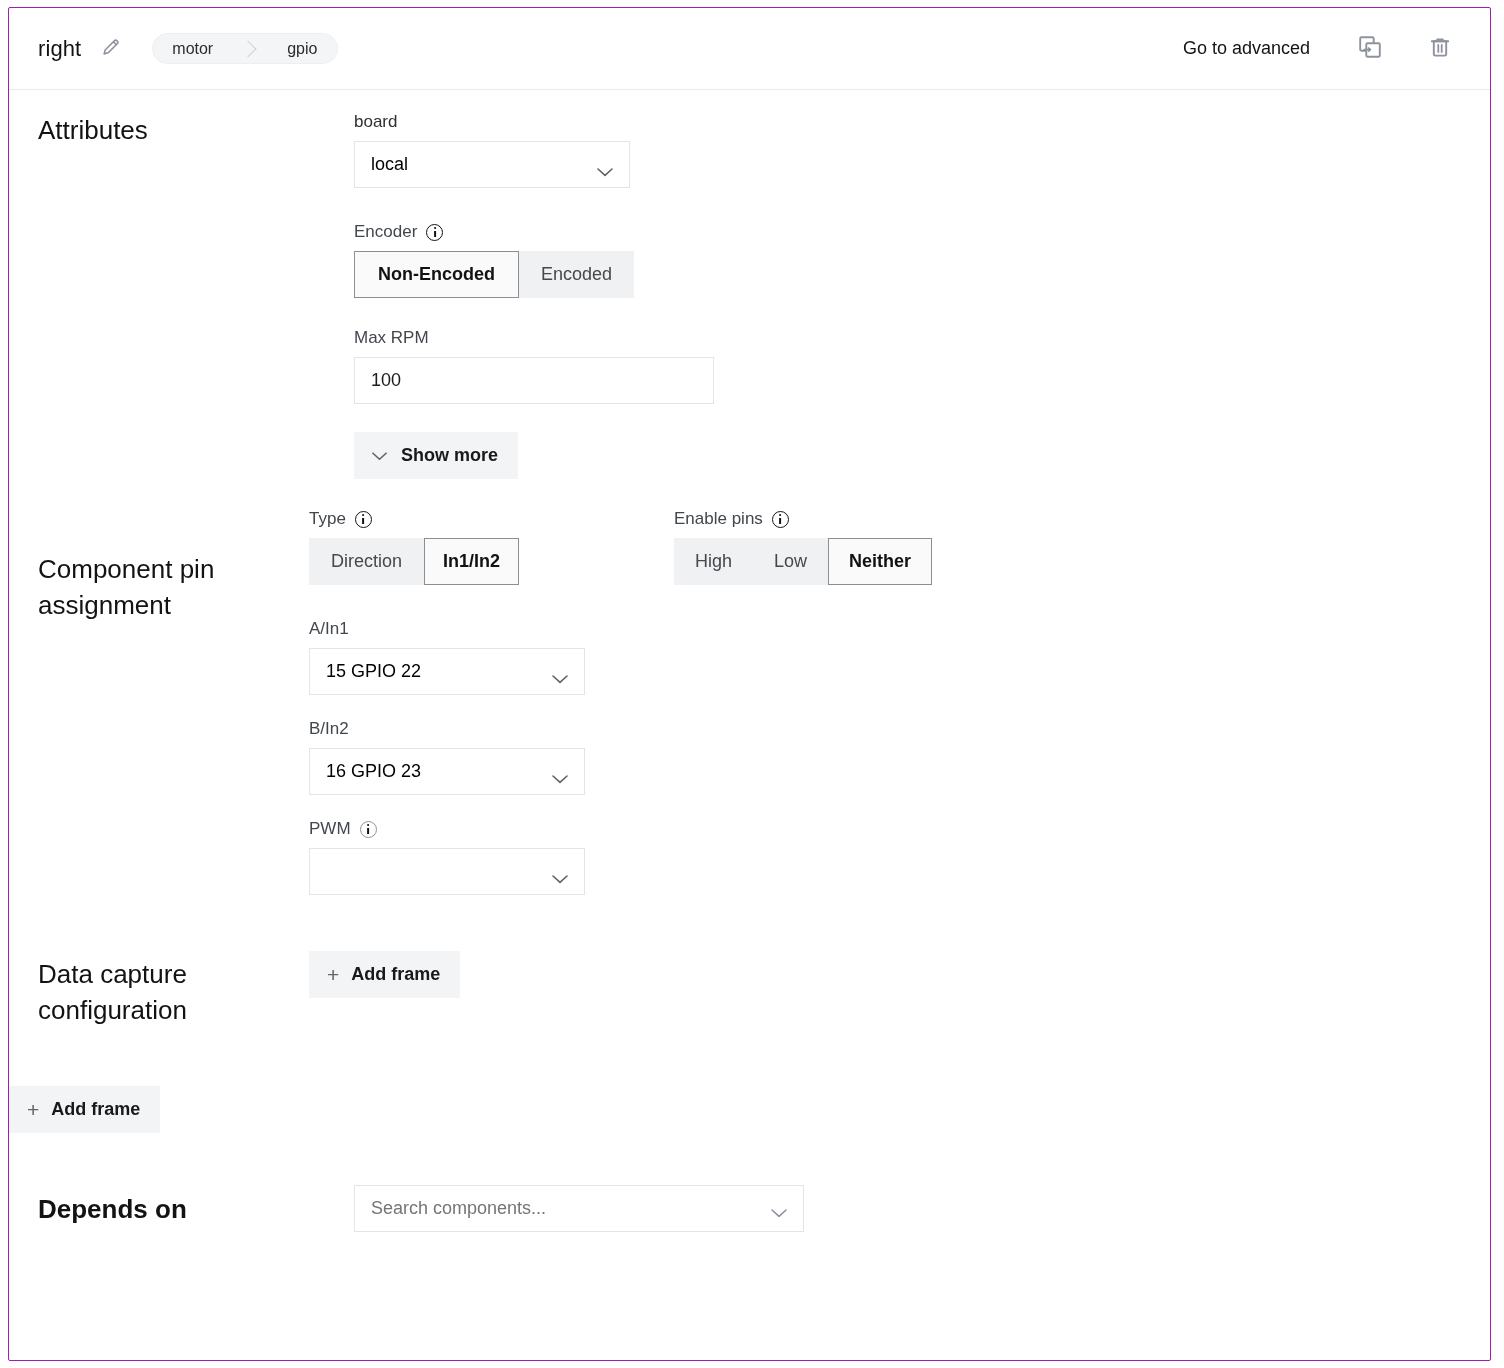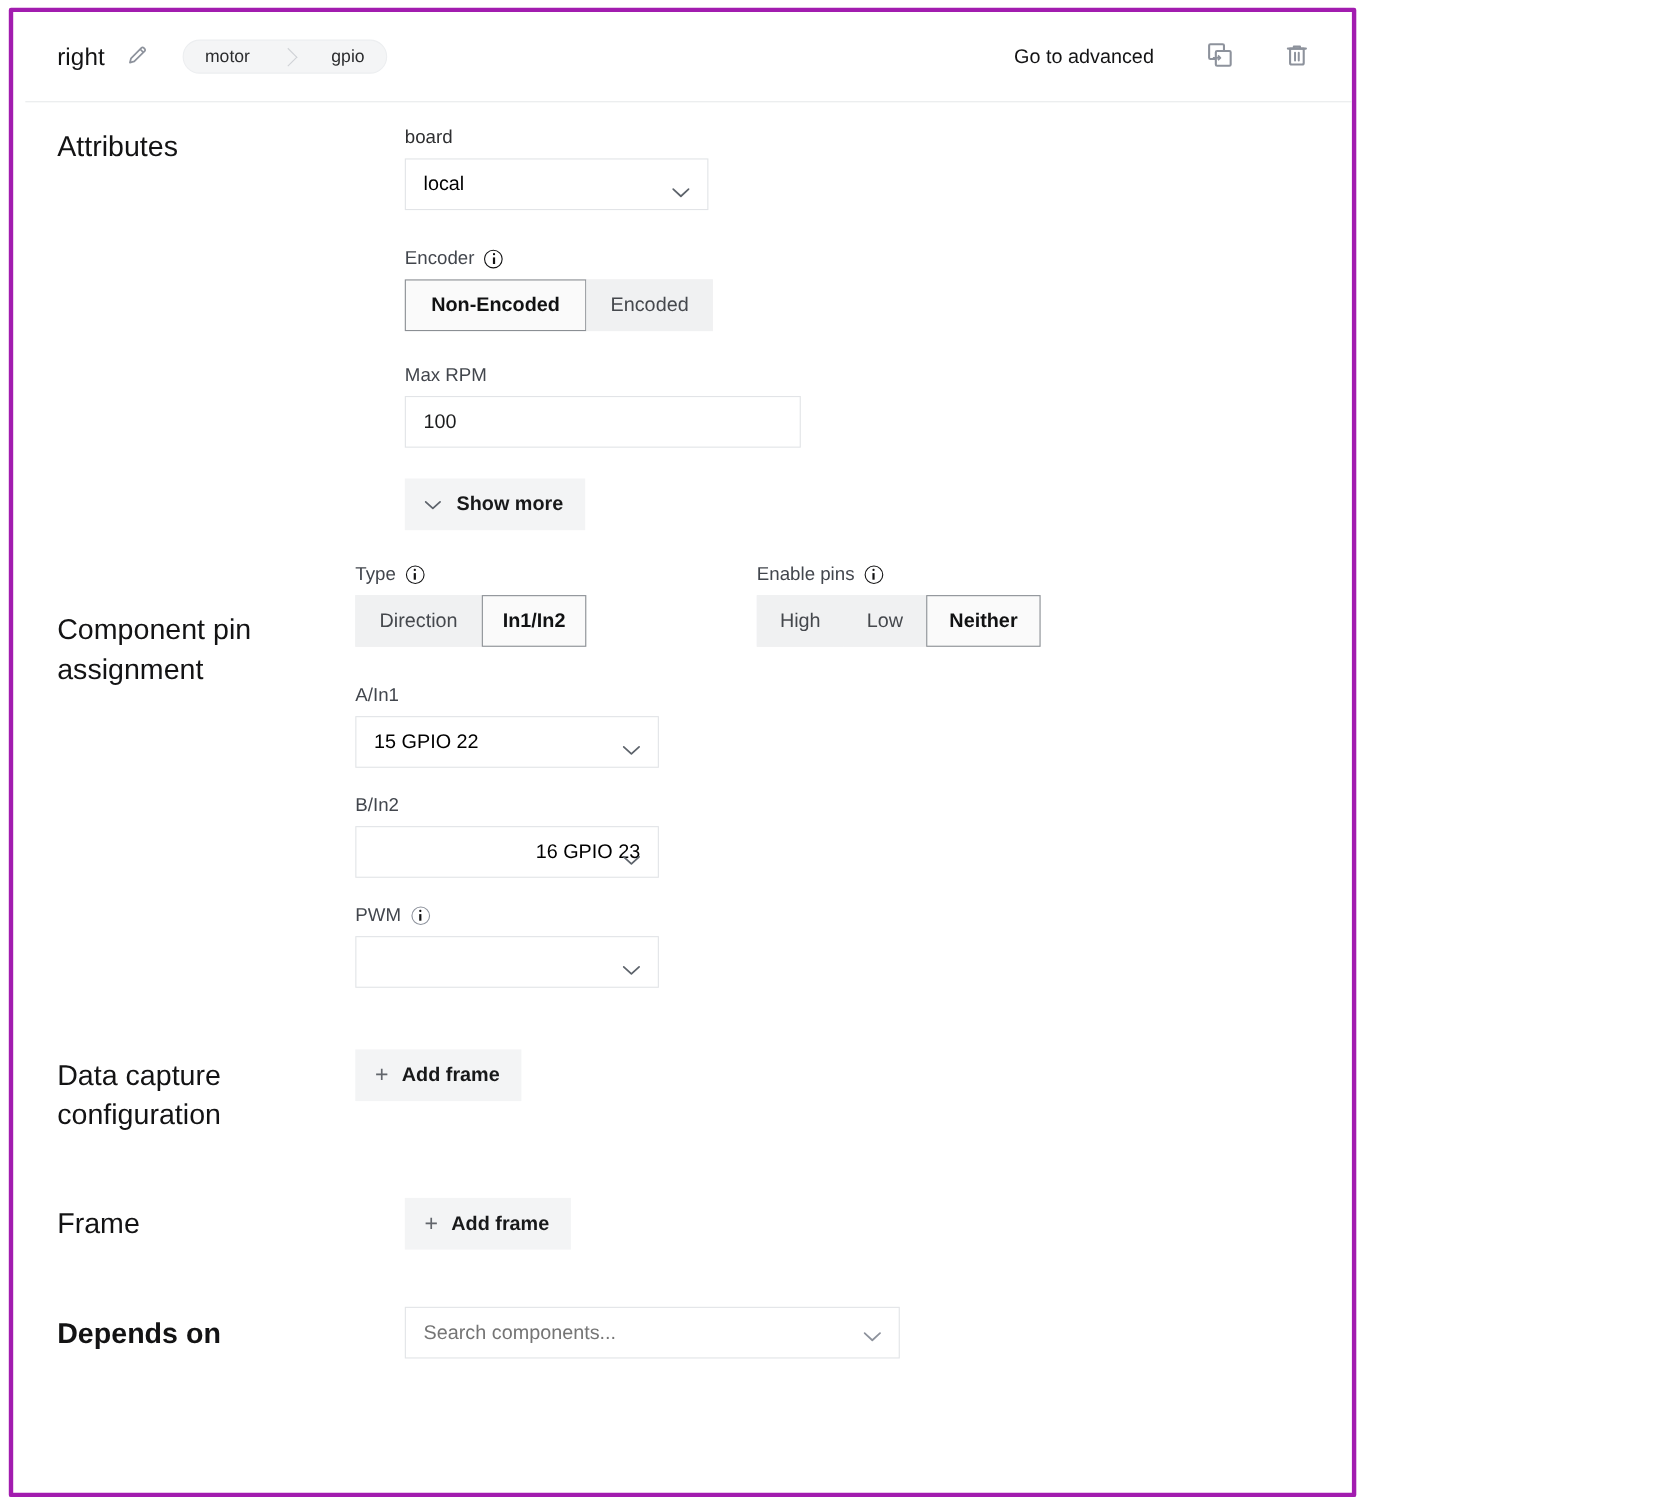--- a/index.html
+++ b/index.html
@@ -7,27 +7,26 @@
     margin: 0; padding: 0;
     background: #ffffff;
     width: 1504px; height: 1368px;
     font-family: "Liberation Sans", sans-serif;
     -webkit-font-smoothing: antialiased;
   }
 
   .card {
     position: absolute;
     left: 8px; top: 7px;
-    width: 1225px;
+    width: 1483px;
     height: 1354px;
     background: #ffffff;
-    border: 4px solid #a21caf;
+    border: 1px solid #a21caf;
     border-radius: 2px;
     overflow: hidden;
-    padding-left: 11px;
   }
 
   
   .card-header {
     height: 82px;
     border-bottom: 1px solid #e8eaec;
     display: flex;
     align-items: center;
     padding: 0 28px 0 29px;
   }
@@ -384,21 +383,21 @@
                   <path d="M1 1l7 6.4L15 1" stroke="#5d636b" stroke-width="1.6" stroke-linecap="round" stroke-linejoin="round"></path>
                 </svg>
             </span>
           </div>
         </div>
 
         <div style="margin-top:24px;">
           <div class="field-label dim">
             <span>B/In2</span>
           </div>
-          <div class="select-box" style="width:276px;justify-content:flex-end;">
+          <div class="select-box" style="width:276px;">
             <span>16 GPIO 23</span>
             <span class="chev">
               <svg width="16" height="9" viewBox="0 0 16 9" fill="none">
                   <path d="M1 1l7 6.4L15 1" stroke="#5d636b" stroke-width="1.6" stroke-linecap="round" stroke-linejoin="round"></path>
                 </svg>
             </span>
           </div>
         </div>
 
         <div style="margin-top:24px;">
@@ -423,21 +422,20 @@
       <div class="row-label" style="padding-top:5px; max-width:300px;">Data capture configuration</div>
       <div class="row-fields">
         <button class="gray-btn">
           <span class="plus">+</span>
           <span class="fw">Add frame</span>
         </button>
       </div>
     </div>
 
     <div class="row" style="margin-top:58px;">
-      <div class="row-label" style="padding-top:5px;">Frame</div>
       <div class="row-fields">
         <button class="gray-btn">
           <span class="plus">+</span>
           <span class="fw">Add frame</span>
         </button>
       </div>
     </div>
 
     <div class="row" style="margin-top:52px;">
       <div class="row-label" style="padding-top:6px;font-weight:bold;">Depends on</div>

